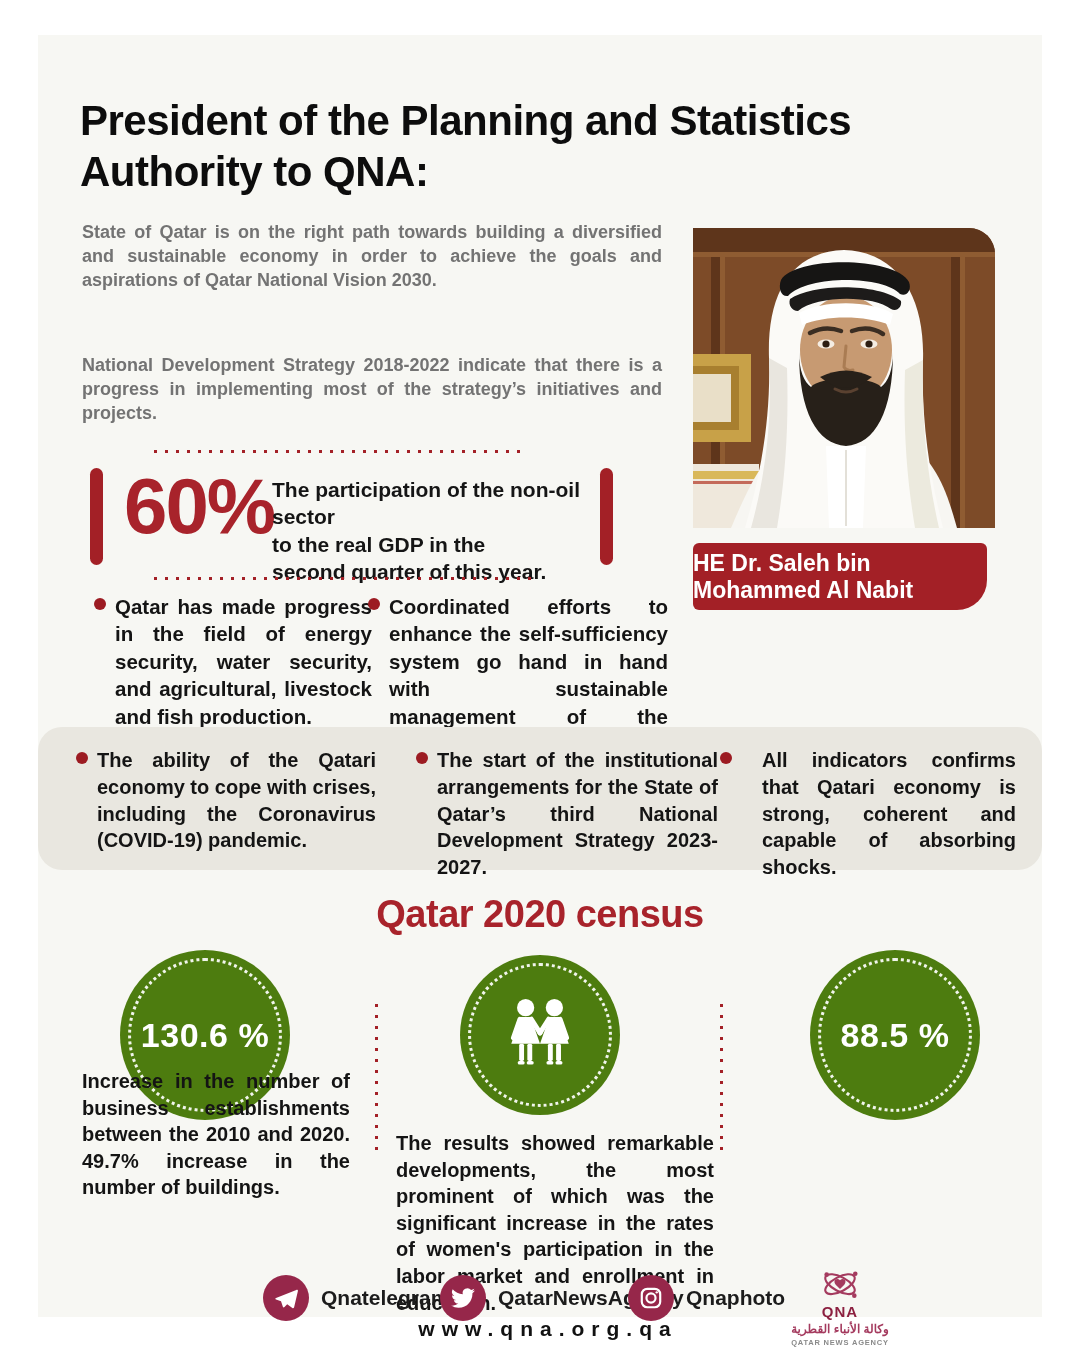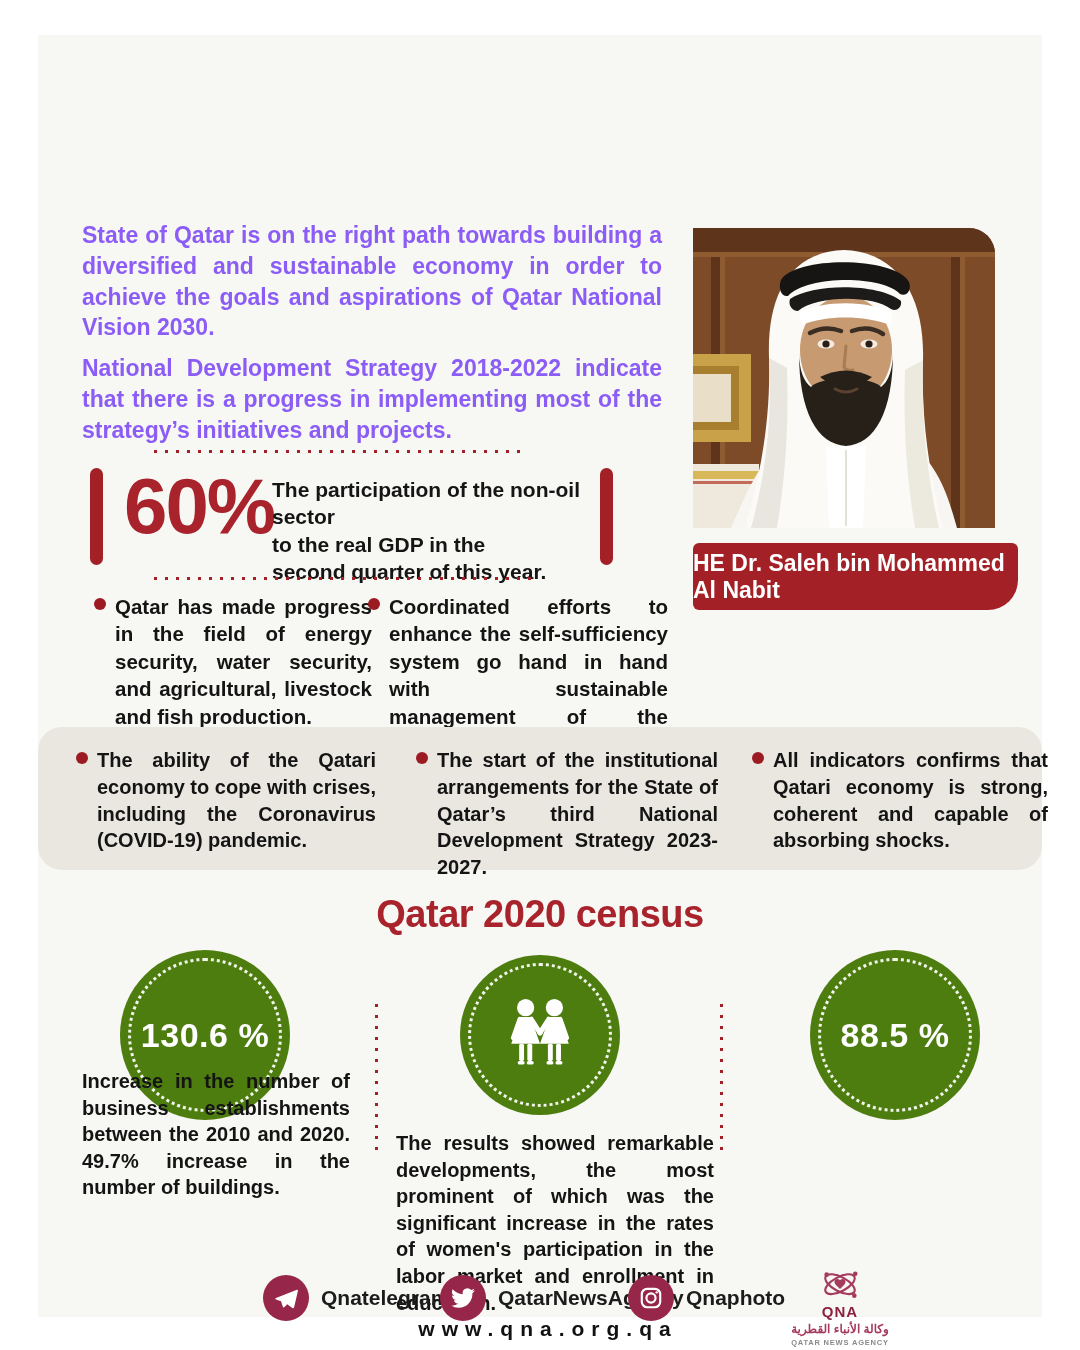--- a/index.html
+++ b/index.html
@@ -4,22 +4,22 @@
 <style>
   * { margin:0; padding:0; box-sizing:border-box; }
   html,body { background:#ffffff; }
   body { font-family:"Liberation Sans", sans-serif; color:#161616; }
   .page { position:relative; width:1080px; height:1350px; background:#ffffff; overflow:hidden; }
   .card { position:absolute; left:38px; top:35px; width:1004px; height:1282px; background:#f7f7f3; }
 
   .title { position:absolute; left:42px; top:60px; width:830px;
            font-size:42px; line-height:1.22; font-weight:800; letter-spacing:-0.5px; color:#0d0d0d; }
 
-  .para { position:absolute; width:580px; font-size:23px; line-height:1.34; font-weight:700;
-          color:#8b5cf6; text-align:justify; }
+  .para { position:absolute; width:580px; font-size:18px; line-height:1.34; font-weight:700;
+          color:#737373; text-align:justify; }
   .p1 { left:44px; top:185px; }
   .p2 { left:44px; top:318px; }
 
   .hdots { position:absolute; height:5px; background-image:radial-gradient(circle,#a32026 1.7px,transparent 2px);
            background-size:11px 5px; background-repeat:repeat-x; }
   .dl1 { left:112px; top:414px; width:378px; }
   .dl2 { left:112px; top:541px; width:382px; }
 
   .statbar { position:absolute; width:13px; height:97px; top:433px; background:#a32026; border-radius:7px; }
   .statbar.left  { left:52px; }
@@ -31,29 +31,29 @@
 
   .bullet { position:absolute; display:flex; }
   .dot { flex:0 0 auto; width:12px; height:12px; border-radius:50%; background:#9c1b22; margin:5px 9px 0 0; }
   .btext { font-size:20.5px; line-height:1.34; font-weight:700; color:#141414; text-align:justify; }
   .bt1 { left:56px;  top:558px; width:278px; }
   .bt2 { left:330px; top:558px; width:300px; }
 
   .photo { position:absolute; left:655px; top:193px; width:302px; height:300px;
            border-radius:0 26px 0 0; overflow:hidden; }
   .photo svg { display:block; width:100%; height:100%; }
-  .caption-bar { position:absolute; left:655px; top:508px; width:325px; height:67px; background:#a32026;
+  .caption-bar { position:absolute; left:655px; top:508px; width:294px; height:67px; background:#a32026;
                  border-radius:6px 6px 30px 6px; display:flex; align-items:center; justify-content:flex-end; }
   .caption-bar span { color:#ffffff; font-size:23px; font-weight:700; }
 
   .graybox { position:absolute; left:0px; top:692px; width:1004px; height:143px;
              background:#e9e7e0; border-radius:24px; }
   .gb1 { left:38px;  top:712px; width:300px; }
   .gb2 { left:378px; top:712px; width:302px; }
-  .gb3 { left:714px; top:712px; width:296px; }
+  .gb3 { left:682px; top:712px; width:296px;gap:21px; }
   .gb1 .btext, .gb2 .btext, .gb3 .btext { font-size:20px; }
 
   .census-title { position:absolute; left:0; top:858px; width:1004px; text-align:center;
                   font-size:38px; font-weight:800; color:#a8232b; letter-spacing:-0.5px; }
 
   .circle { position:absolute; border-radius:50%; background:#4d7c0f; }
   .circle .ring { position:absolute; inset:8px; border:3px dotted rgba(255,255,255,0.92); border-radius:50%; }
   .circle .cstat { position:absolute; inset:0; display:flex; align-items:center; justify-content:center;
                    color:#ffffff; font-weight:800; font-size:34px; letter-spacing:0.5px; }
   .c1 { left:82px;  top:915px; width:170px; height:170px; }
@@ -89,20 +89,21 @@
   .qna-abbr   { font-size:15px; font-weight:800; color:#8c2040; letter-spacing:1px; margin-top:-6px; }
   .qna-arabic { font-size:12px; font-weight:700; color:#a43a5e; margin-top:2px; }
   .qna-name   { font-size:7.5px; font-weight:600; color:#8a8a8a; letter-spacing:0.8px; margin-top:2px; }
 </style>
 </head>
 <body>
 
 <div class="page">
   <div class="card">
 
+    <h1 class="title">President of the Planning and Statistics Authority to QNA:</h1>
 
     <p class="para p1">State of Qatar is on the right path towards building a diversified and sustainable economy in order to achieve the goals and aspirations of Qatar National Vision 2030.</p>
     <p class="para p2">National Development Strategy 2018-2022 indicate that there is a progress in implementing most of the strategy’s initiatives and projects.</p>
 
     <div class="hdots dl1"></div>
 
     <div class="statbar left"></div>
     <div class="statvalue">60%</div>
     <div class="statdesc">The participation of the non-oil sector
 to the real GDP in the

